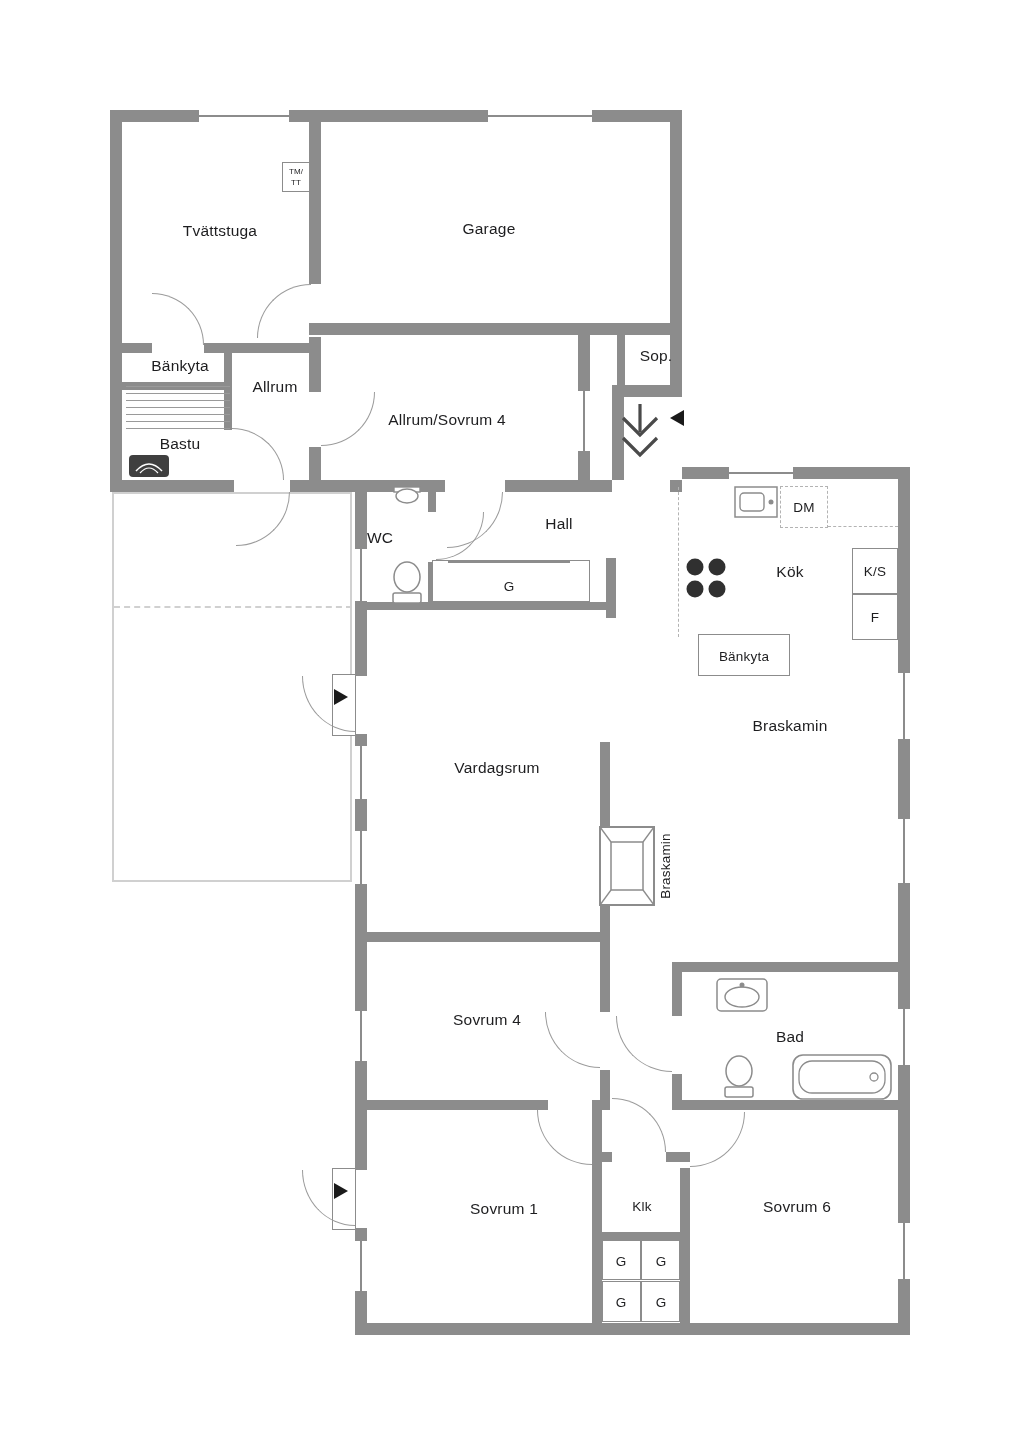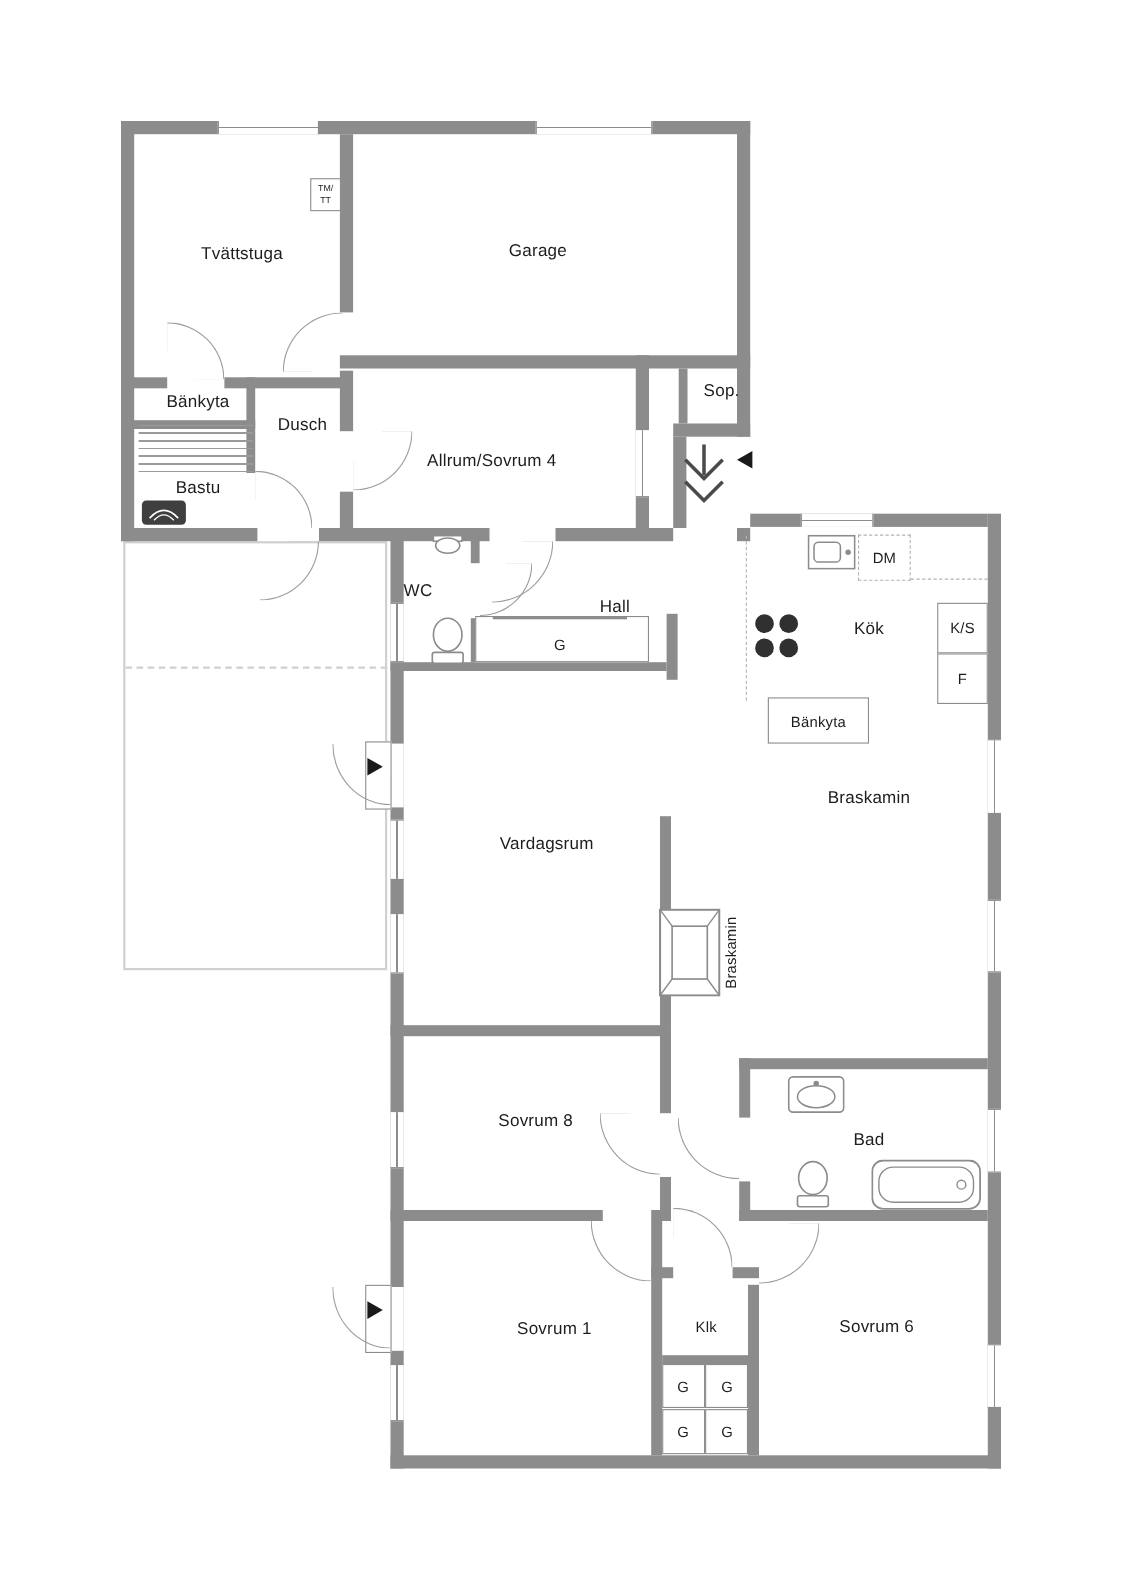--- a/index.html
+++ b/index.html
@@ -220,36 +220,36 @@
   <div class="thin" style="left:602px;top:1240px;width:39px;height:40px"></div>
   <div class="thin" style="left:641px;top:1240px;width:39px;height:40px"></div>
   <div class="thin" style="left:602px;top:1281px;width:39px;height:41px"></div>
   <div class="thin" style="left:641px;top:1281px;width:39px;height:41px"></div>
 
   <div class="lbl" style="left:220px;top:231px">Tvättstuga</div>
   <div class="lbl" style="left:489px;top:229px">Garage</div>
   <div class="lbl xs" style="left:296px;top:171px">TM/</div>
   <div class="lbl xs" style="left:296px;top:182px">TT</div>
   <div class="lbl" style="left:180px;top:366px">Bänkyta</div>
-  <div class="lbl" style="left:275px;top:387px">Dusch</div>
+  <div class="lbl" style="left:275px;top:387px">Allrum</div>
   <div class="lbl" style="left:180px;top:444px">Bastu</div>
   <div class="lbl" style="left:447px;top:420px">Allrum/Sovrum 4</div>
   <div class="lbl" style="left:656px;top:356px">Sop.</div>
   <div class="lbl" style="left:380px;top:538px">WC</div>
-  <div class="lbl" style="left:559px;top:552px">Hall</div>
+  <div class="lbl" style="left:559px;top:524px">Hall</div>
   <div class="lbl s" style="left:509px;top:586px">G</div>
   <div class="lbl" style="left:790px;top:572px">Kök</div>
   <div class="lbl s" style="left:804px;top:507px">DM</div>
   <div class="lbl s" style="left:875px;top:571px">K/S</div>
   <div class="lbl s" style="left:875px;top:617px">F</div>
   <div class="lbl s" style="left:744px;top:656px">Bänkyta</div>
   <div class="lbl" style="left:790px;top:726px">Braskamin</div>
   <div class="lbl" style="left:497px;top:768px">Vardagsrum</div>
   <div class="lbl s vert" style="left:665px;top:866px">Braskamin</div>
-  <div class="lbl" style="left:487px;top:1020px">Sovrum 8</div>
+  <div class="lbl" style="left:487px;top:1020px">Sovrum 4</div>
   <div class="lbl" style="left:790px;top:1037px">Bad</div>
   <div class="lbl" style="left:504px;top:1209px">Sovrum 1</div>
   <div class="lbl s" style="left:642px;top:1206px">Klk</div>
   <div class="lbl" style="left:797px;top:1207px">Sovrum 6</div>
   <div class="lbl s" style="left:621px;top:1261px">G</div>
   <div class="lbl s" style="left:661px;top:1261px">G</div>
   <div class="lbl s" style="left:621px;top:1302px">G</div>
   <div class="lbl s" style="left:661px;top:1302px">G</div>
 
 </div>

